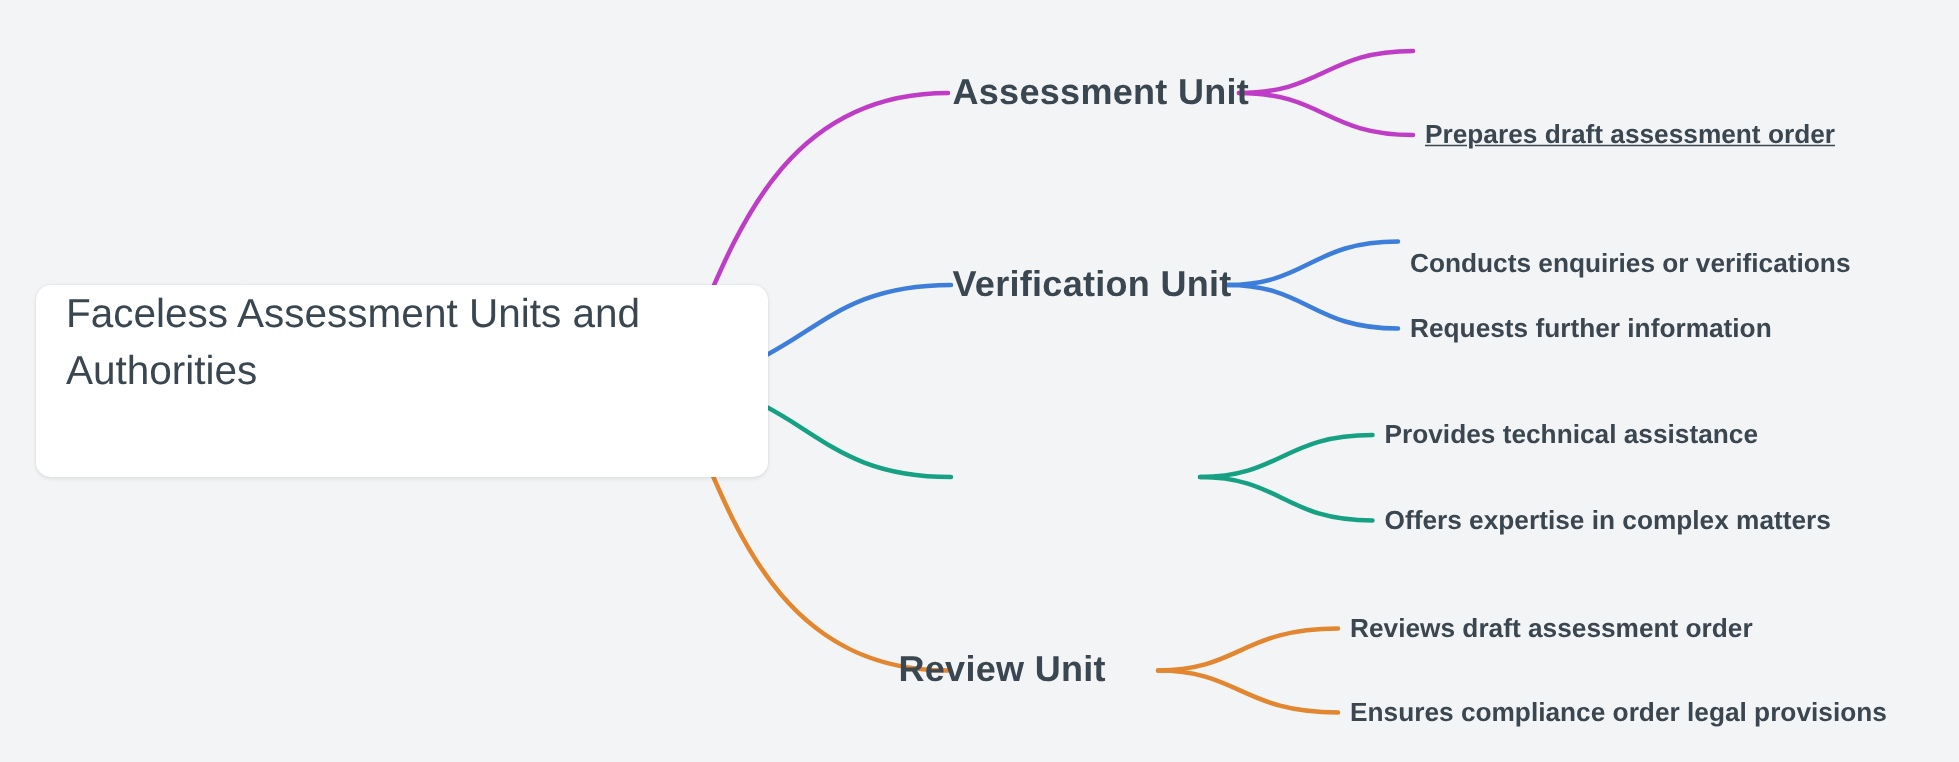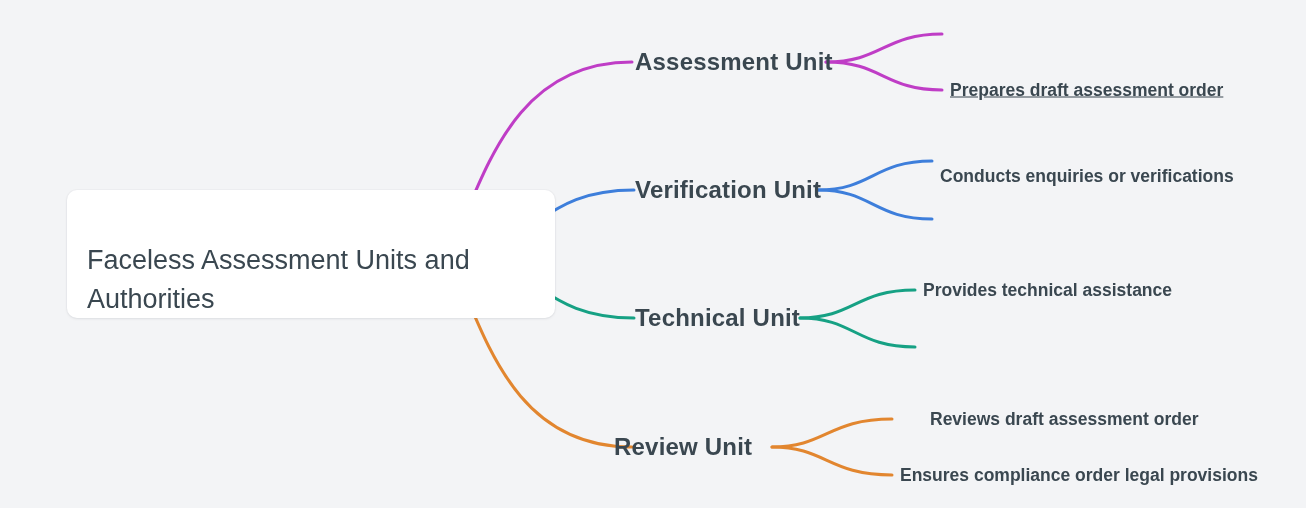--- a/index.html
+++ b/index.html
@@ -23,23 +23,22 @@
     stroke-linecap: round;
   }
   .root-card {
     position: absolute;
     left: 24px; top: 190px;
     width: 488px; height: 128px;
     background: #ffffff;
     border-radius: 10px;
     box-shadow: 0 1px 3px rgba(16,24,40,0.08), 0 0 0 1px rgba(16,24,40,0.02);
     display: flex;
-    align-items: flex-end;
+    align-items: flex-start;
     z-index: 2;
-    margin-left: 43px;
   }
   .root-title {
     padding: 0 26px 0 20px;
     font-size: 27px;
     line-height: 1.42;
     font-weight: 500;
     color: #3a4750;
   }
   .label {
     position: absolute;
@@ -89,25 +88,26 @@
       <path d="M 772 447 C 826 447, 828 475, 892 475" stroke="#e2862f"></path>
     </g>
   </svg>
 
   <div class="root-card">
     <div class="root-title">Faceless Assessment Units and Authorities</div>
   </div>
 
   <div class="label branch-label" style="left:635px; top:62px;">Assessment Unit</div>
   <div class="label branch-label" style="left:635px; top:190px;text-align:right;">Verification Unit</div>
-  <div class="label branch-label" style="left:635px; top:318px;">Technical Unit</div>
-  <div class="label branch-label" style="left:614px; top:447px;">Review Unit</div>
+  <div class="label branch-label" style="left:599px; top:447px;">Review Unit</div>
 
   <div class="label leaf-label" style="left:950px; top:90px;text-decoration:underline;">Prepares draft assessment order</div>
 
   <div class="label leaf-label" style="left:940px; top:176px;">Conducts enquiries or verifications</div>
+  <div class="label leaf-label" style="left:940px; top:219px;">Requests further information</div>
 
   <div class="label leaf-label" style="left:923px; top:290px;text-align:center;">Provides technical assistance</div>
+  <div class="label leaf-label" style="left:923px; top:347px;">Offers expertise in complex matters</div>
 
-  <div class="label leaf-label" style="left:900px; top:419px;margin-left:30px;">Reviews draft assessment order</div>
+  <div class="label leaf-label" style="left:900px; top:419px;">Reviews draft assessment order</div>
   <div class="label leaf-label" style="left:900px; top:475px;">Ensures compliance order legal provisions</div>
 
 </div>
 
 </body></html>

